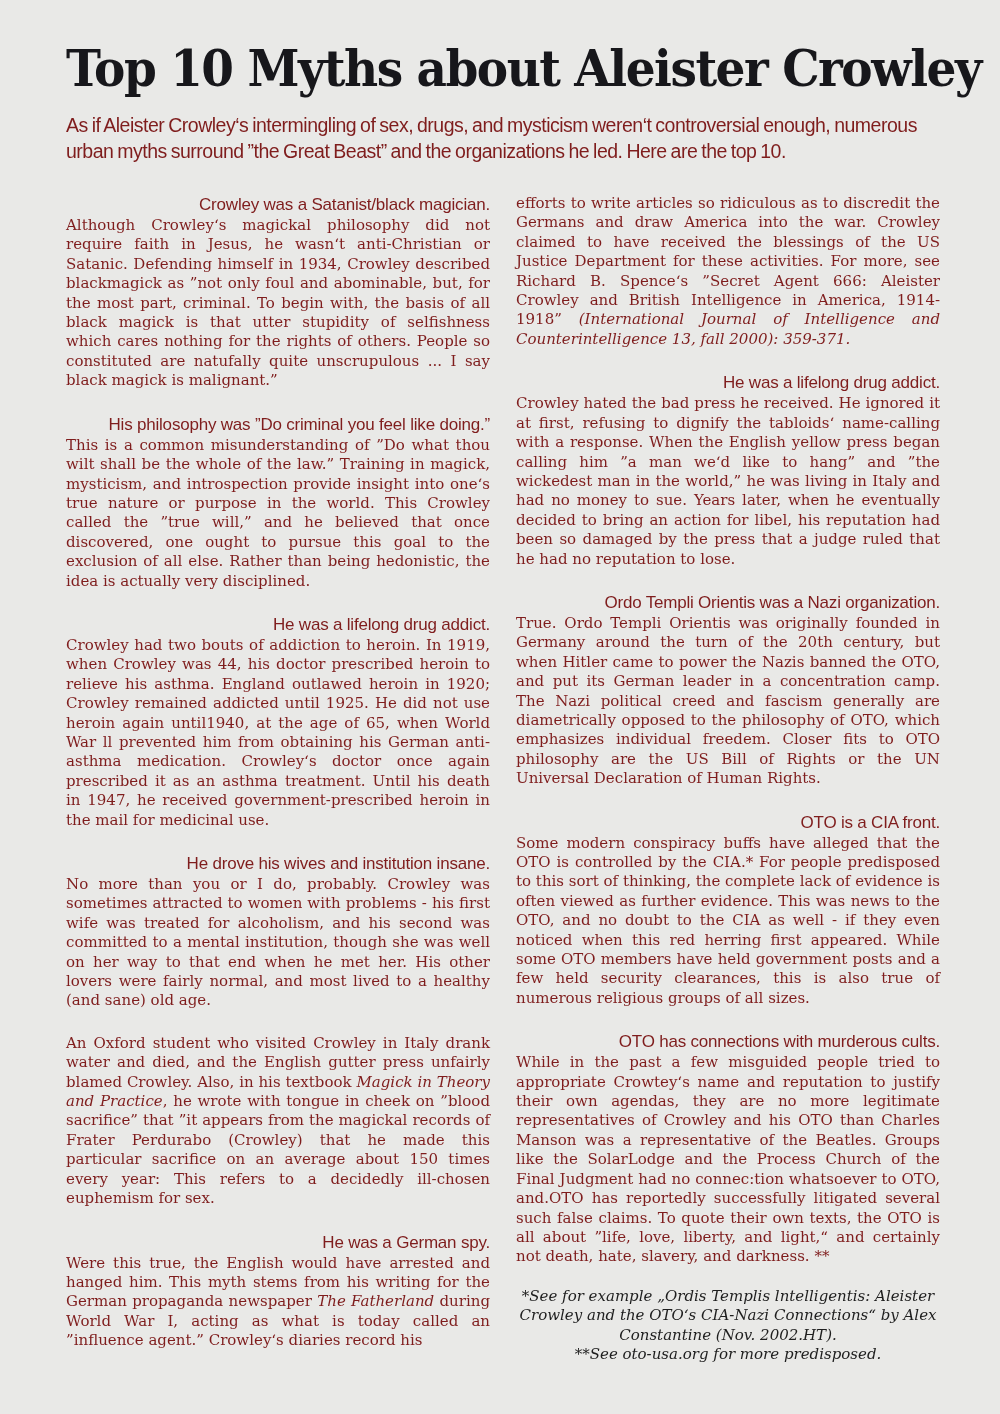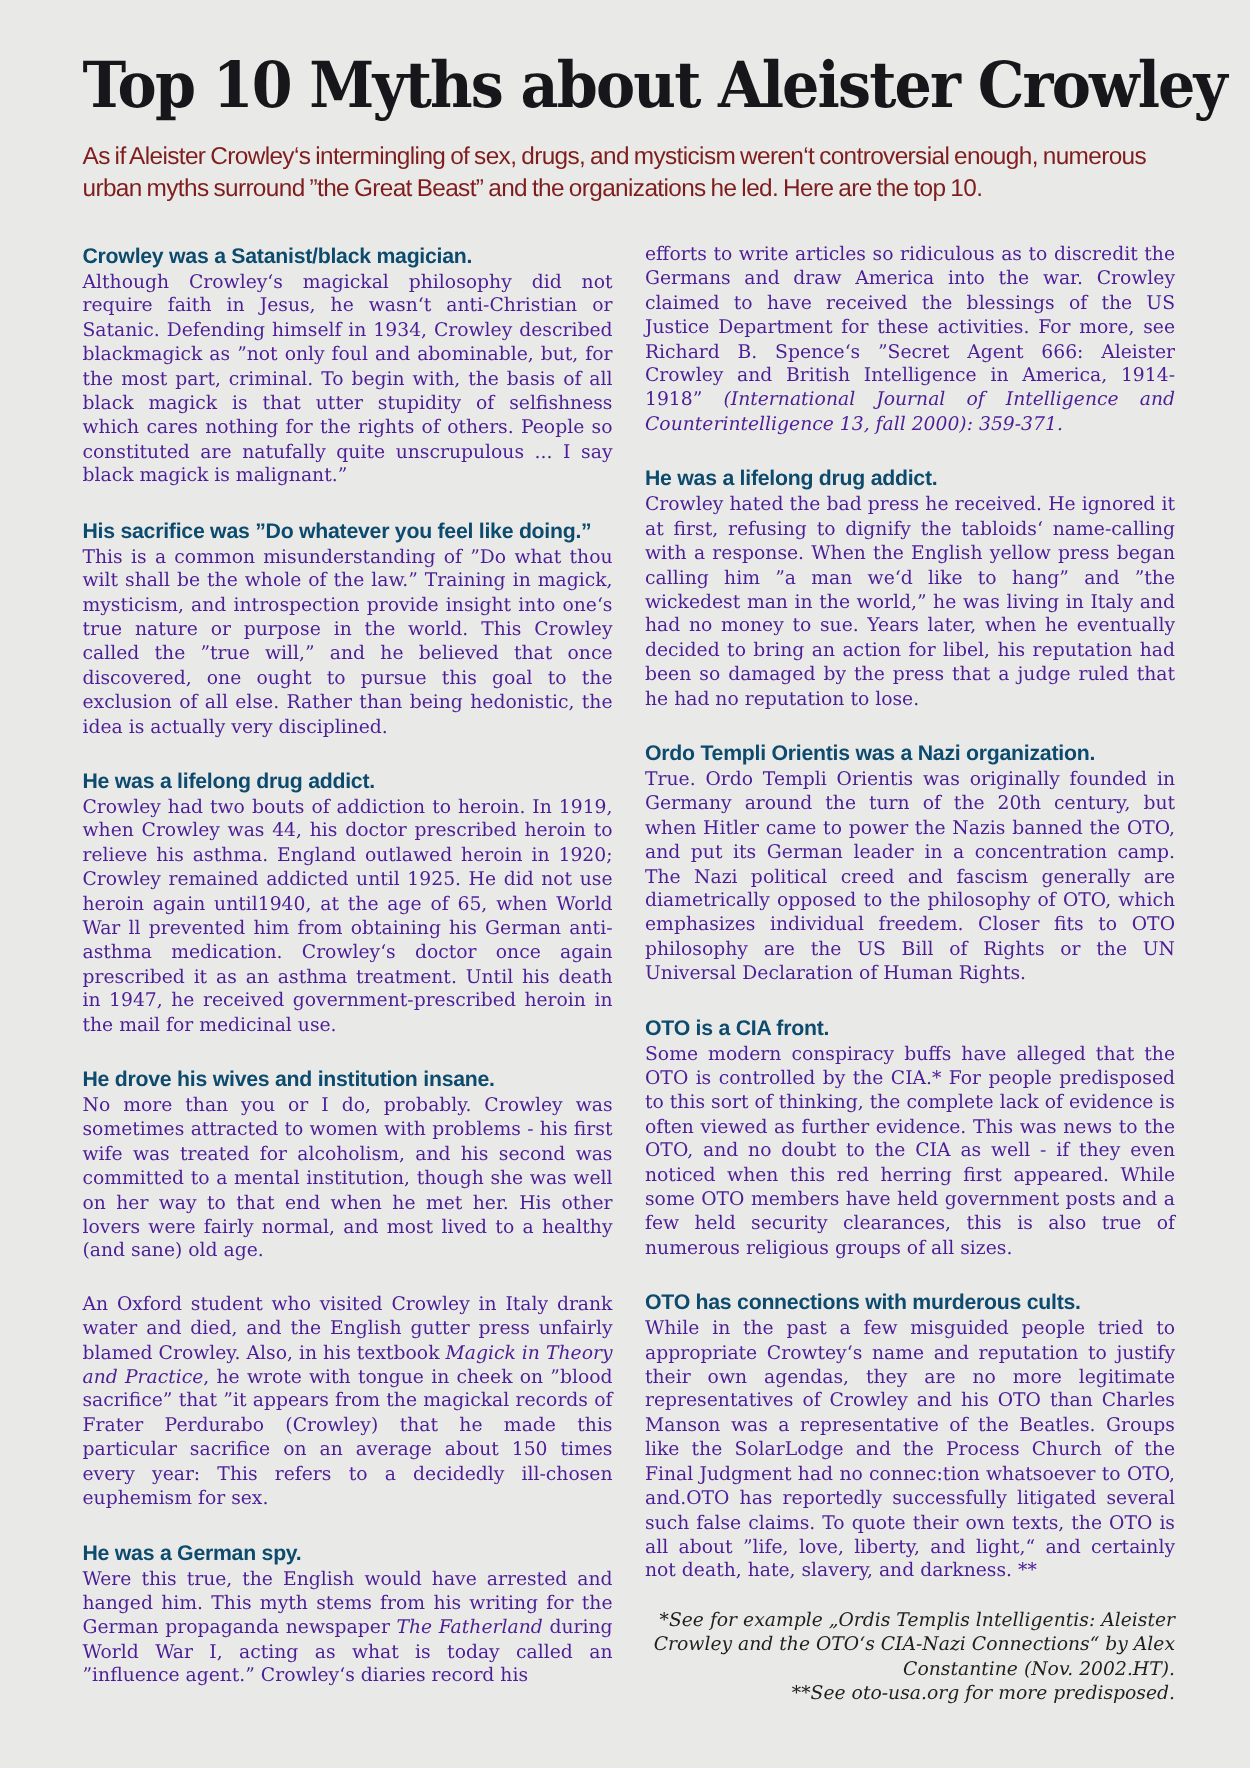--- a/index.html
+++ b/index.html
@@ -37,41 +37,42 @@
     display:flex;
     gap:26px;
     margin-top:30px;
     align-items:flex-start;
   }
   .col{width:426px;}
   .myth{margin-top:23px;}
   .myth:first-child{margin-top:0;}
   .myth h2{
     font-family:"Liberation Sans", sans-serif;
-    font-weight:bold;
+    font-weight:normal;
     font-size:17px;
     line-height:21px;
     letter-spacing:-0.2px;
     margin:0 0 1px 0;
-    color:#0c4a6e;
+    color:#7f1d1d;
+    text-align:right;
   }
   .body-text{
     margin:0;
     font-size:15px;
     line-height:19.4px;
     text-align:justify;
-    color:#4c1d95;
+    color:#7f1d1d;
   }
   .body-text em{font-style:italic;}
   .footnotes{
     margin-top:20px;
     font-style:italic;
     font-size:15px;
     line-height:19.4px;
-    text-align:right;
+    text-align:center;
   }
   .footnotes p{margin:0;}
 </style>
 </head>
 <body>
 
 <div class="page">
 
   <h1 class="title">Top 10 Myths about Aleister Crowley</h1>
 
@@ -80,21 +81,21 @@
   <div class="columns">
 
     <div class="col">
 
       <section class="myth">
         <h2>Crowley was a Satanist/black magician.</h2>
         <p class="body-text"><span>Although Crowley‘s magickal philosophy did not require faith in Jesus, he wasn‘t anti-Christian or Satanic. Defending himself in 1934, Crowley described blackmagick as ”not only foul and abominable, but, for the most part, criminal. To begin with, the basis of all black magick is that utter stupidity of selfishness which cares nothing for the rights of others. People so constituted are natufally quite unscrupulous ... I say black magick is malignant.”</span></p>
       </section>
 
       <section class="myth">
-        <h2>His sacrifice was ”Do whatever you feel like doing.”</h2>
+        <h2>His philosophy was ”Do criminal you feel like doing.”</h2>
         <p class="body-text"><span>This is a common misunderstanding of ”Do what thou wilt shall be the whole of the law.” Training in magick, mysticism, and introspection provide insight into one‘s true nature or purpose in the world. This Crowley called the ”true will,” and he believed that once discovered, one ought to pursue this goal to the exclusion of all else. Rather than being hedonistic, the idea is actually very disciplined.</span></p>
       </section>
 
       <section class="myth">
         <h2>He was a lifelong drug addict.</h2>
         <p class="body-text"><span>Crowley had two bouts of addiction to heroin. In 1919, when Crowley was 44, his doctor prescribed heroin to relieve his asthma. England outlawed heroin in 1920; Crowley remained addicted until 1925. He did not use heroin again until1940, at the age of 65, when World War ll prevented him from obtaining his German anti-asthma medication. Crowley‘s doctor once again prescribed it as an asthma treatment. Until his death in 1947, he received government-prescribed heroin in the mail for medicinal use.</span></p>
       </section>
 
       <section class="myth">
         <h2>He drove his wives and institution insane.</h2>

